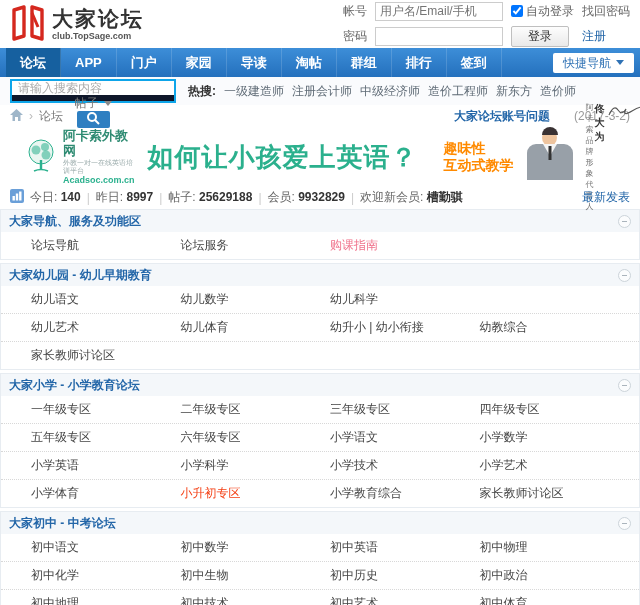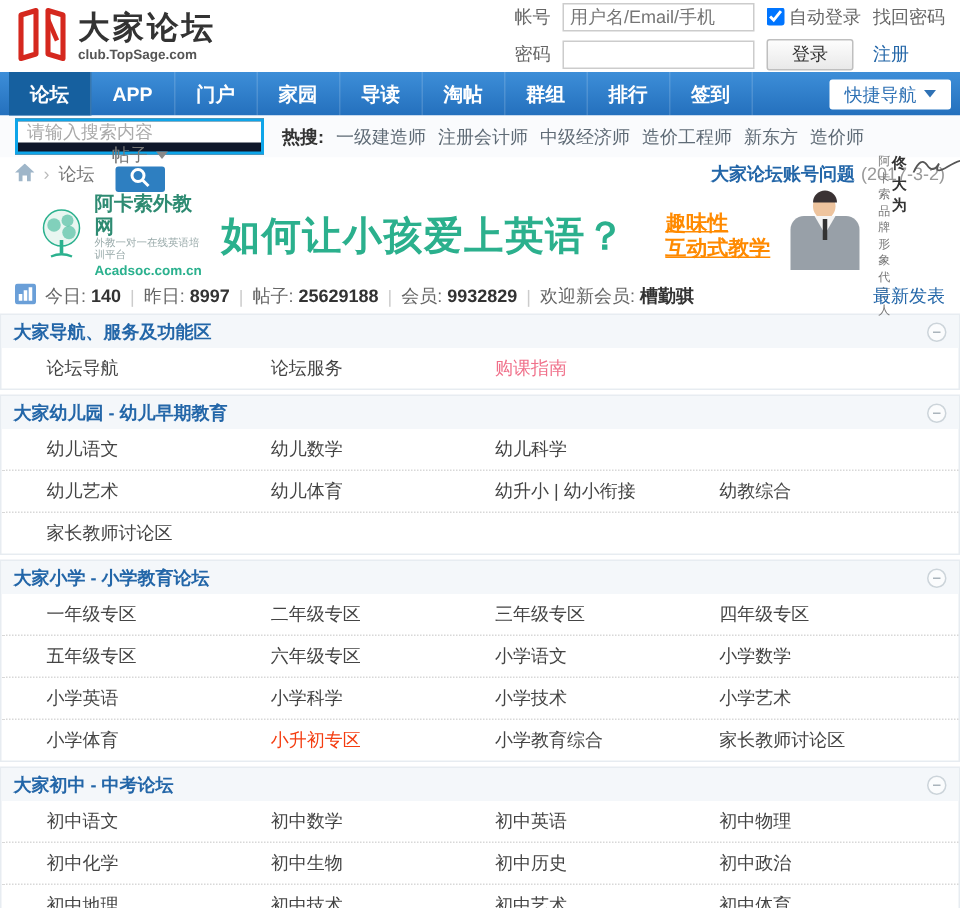--- a/index.html
+++ b/index.html
@@ -34,34 +34,34 @@
   .search-select .caret { border-top-color:#888; }
   .search-btn { width:33px; height:26px; margin:-1px; background:#2e7fc1; border:none; border-radius:2px; cursor:pointer; display:flex; align-items:center; justify-content:center; }
   .hot { display:flex; align-items:center; gap:8px; white-space:nowrap; }
   .hot-label { font-weight:bold; color:#333; }
   .hot-link { color:#5f6b76; text-decoration:none; cursor:pointer; }
 
   
   .breadcrumb-row { display:flex; justify-content:space-between; align-items:center; padding:4px 10px; height:22px; background:#fff; }
   .crumbs { display:flex; align-items:center; gap:6px; color:#777; }
   .crumb-sep { color:#bbb; }
-  .notice { display:flex; align-items:center; gap:4px; }
+  .notice { display:flex; align-items:center; gap:24px; }
   .notice-link { color:#2366a8; font-weight:bold; text-decoration:none; cursor:pointer; }
   .notice-date { color:#999; }
 
   
   .banner { height:60px; display:flex; align-items:center; gap:13px; padding:0 24px; background:#fff; }
   .brand { display:flex; align-items:center; gap:5px; }
   .brand-texts { display:flex; flex-direction:column; line-height:1.15; }
   .brand-name { font-size:13px; font-weight:bold; color:#2e8b72; }
   .brand-tagline { font-size:7px; color:#9aa; }
   .brand-url { font-size:9px; font-weight:bold; color:#2bb18e; }
   .headline { font-size:26px; font-weight:bold; color:#2bb08d; letter-spacing:1px; white-space:nowrap; }
   .banner-divider { width:1px; height:36px; background:#ddd; }
-  .banner-subs { color:#ff8a00; font-size:14px; font-weight:bold; line-height:1.25; white-space:nowrap;text-decoration:underline; }
+  .banner-subs { color:#ff8a00; font-size:14px; font-weight:bold; line-height:1.25; white-space:nowrap; }
   .person { width:52px; height:56px; position:relative; margin-left:auto; }
   .person .head { width:15px; height:17px; border-radius:50%; background:#eec49e; margin:0 auto; }
   .person .hair { position:absolute; top:-2px; left:50%; transform:translateX(-50%); width:16px; height:8px; border-radius:8px 8px 0 0; background:#3a3233; }
   .person .torso { width:46px; height:36px; margin:-2px auto 0; background:#98a0a8; border-radius:9px 9px 0 0; position:relative; }
   .person .shirt { position:absolute; top:0; left:50%; transform:translateX(-50%); width:0; height:0; border-left:7px solid transparent; border-right:7px solid transparent; border-top:12px solid #f4f4f4; }
   .person .tie { position:absolute; top:2px; left:50%; transform:translateX(-50%); width:3px; height:14px; background:#333; }
   .endorse { display:flex; flex-direction:row; gap:1px; padding-right:4px; }
   .endorse-title { font-size:8px; color:#777; }
   .endorse-name { font-size:10px; font-weight:bold; color:#333; }
 

